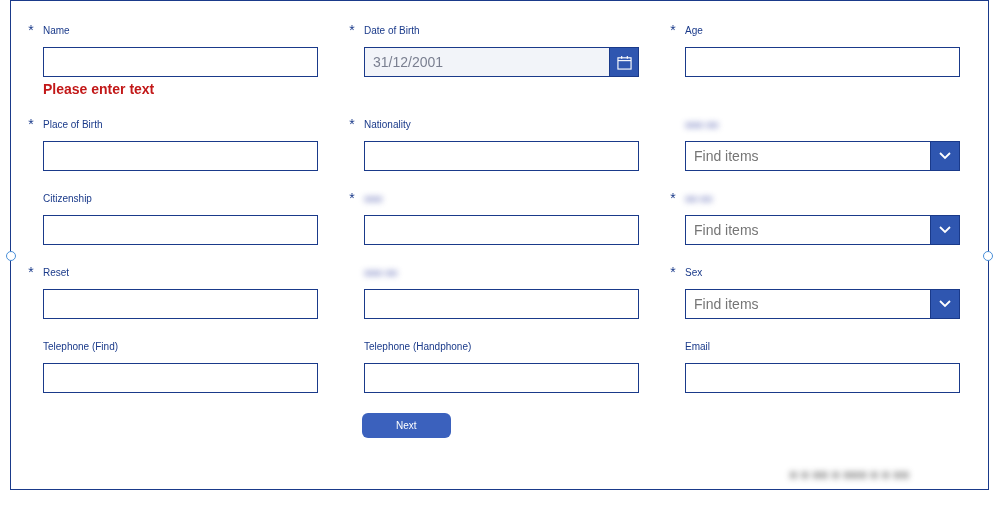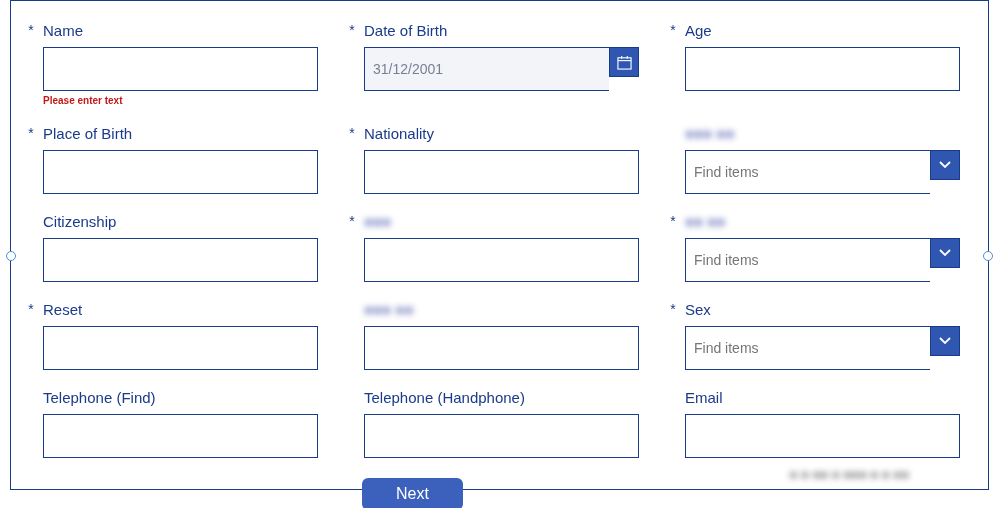--- a/index.html
+++ b/index.html
@@ -53,34 +53,34 @@
       color: #1a3a8a;
       font-size: 14px;
       width: 16px;
       text-align: center;
       margin-right: 4px;
       line-height: 1;
     }
     .req.hidden { visibility: hidden; }
     .label {
       color: #1a3a8a;
-      font-size: 15px;
+      font-size: 10px;
     }
     .label.blur {
       filter: blur(3px);
       opacity: 0.6;
       color: #5560b0;
     }
     .input-shell {
       margin-left: 20px;
       position: relative;
     }
     .text-input, .date-input, .dropdown {
       width: 100%;
-      height: 44px;
+      height: 30px;
       border: 1.5px solid #1a3a8a;
       background: #fff;
       font-size: 14px;
       padding: 0 8px;
       outline: none;
       font-family: inherit;
     }
     .date-wrap { display: flex; }
     .date-input {
       flex: 1;
@@ -111,40 +111,40 @@
       background: #2f56b0;
       border: 1.5px solid #1a3a8a;
       display: flex;
       align-items: center;
       justify-content: center;
       cursor: pointer;
     }
     .dd-btn svg { width: 14px; height: 10px; }
     .error-msg {
       color: #c21818;
-      font-size: 10px;
+      font-size: 14px;
       font-weight: 600;
       margin-left: 20px;
       margin-top: 4px;
     }
     .btn-row {
       grid-column: 2 / 3;
       display: flex;
       gap: 50px;
       margin-left: 0;
       padding-left: 18px;
       align-items: flex-start;
       margin-top: 4px;
     }
     .btn {
       background: #3b61bd;
       color: #fff;
       border: none;
       border-radius: 6px;
-      font-size: 16px;
+      font-size: 10px;
       padding: 7px 34px;
       cursor: pointer;
       font-family: inherit;
     }
     .email-field .input-shell { margin-top: 0; }
     .blur-text {
       filter: blur(3px);
       opacity: 0.5;
       color: #333;
       font-size: 13px;

